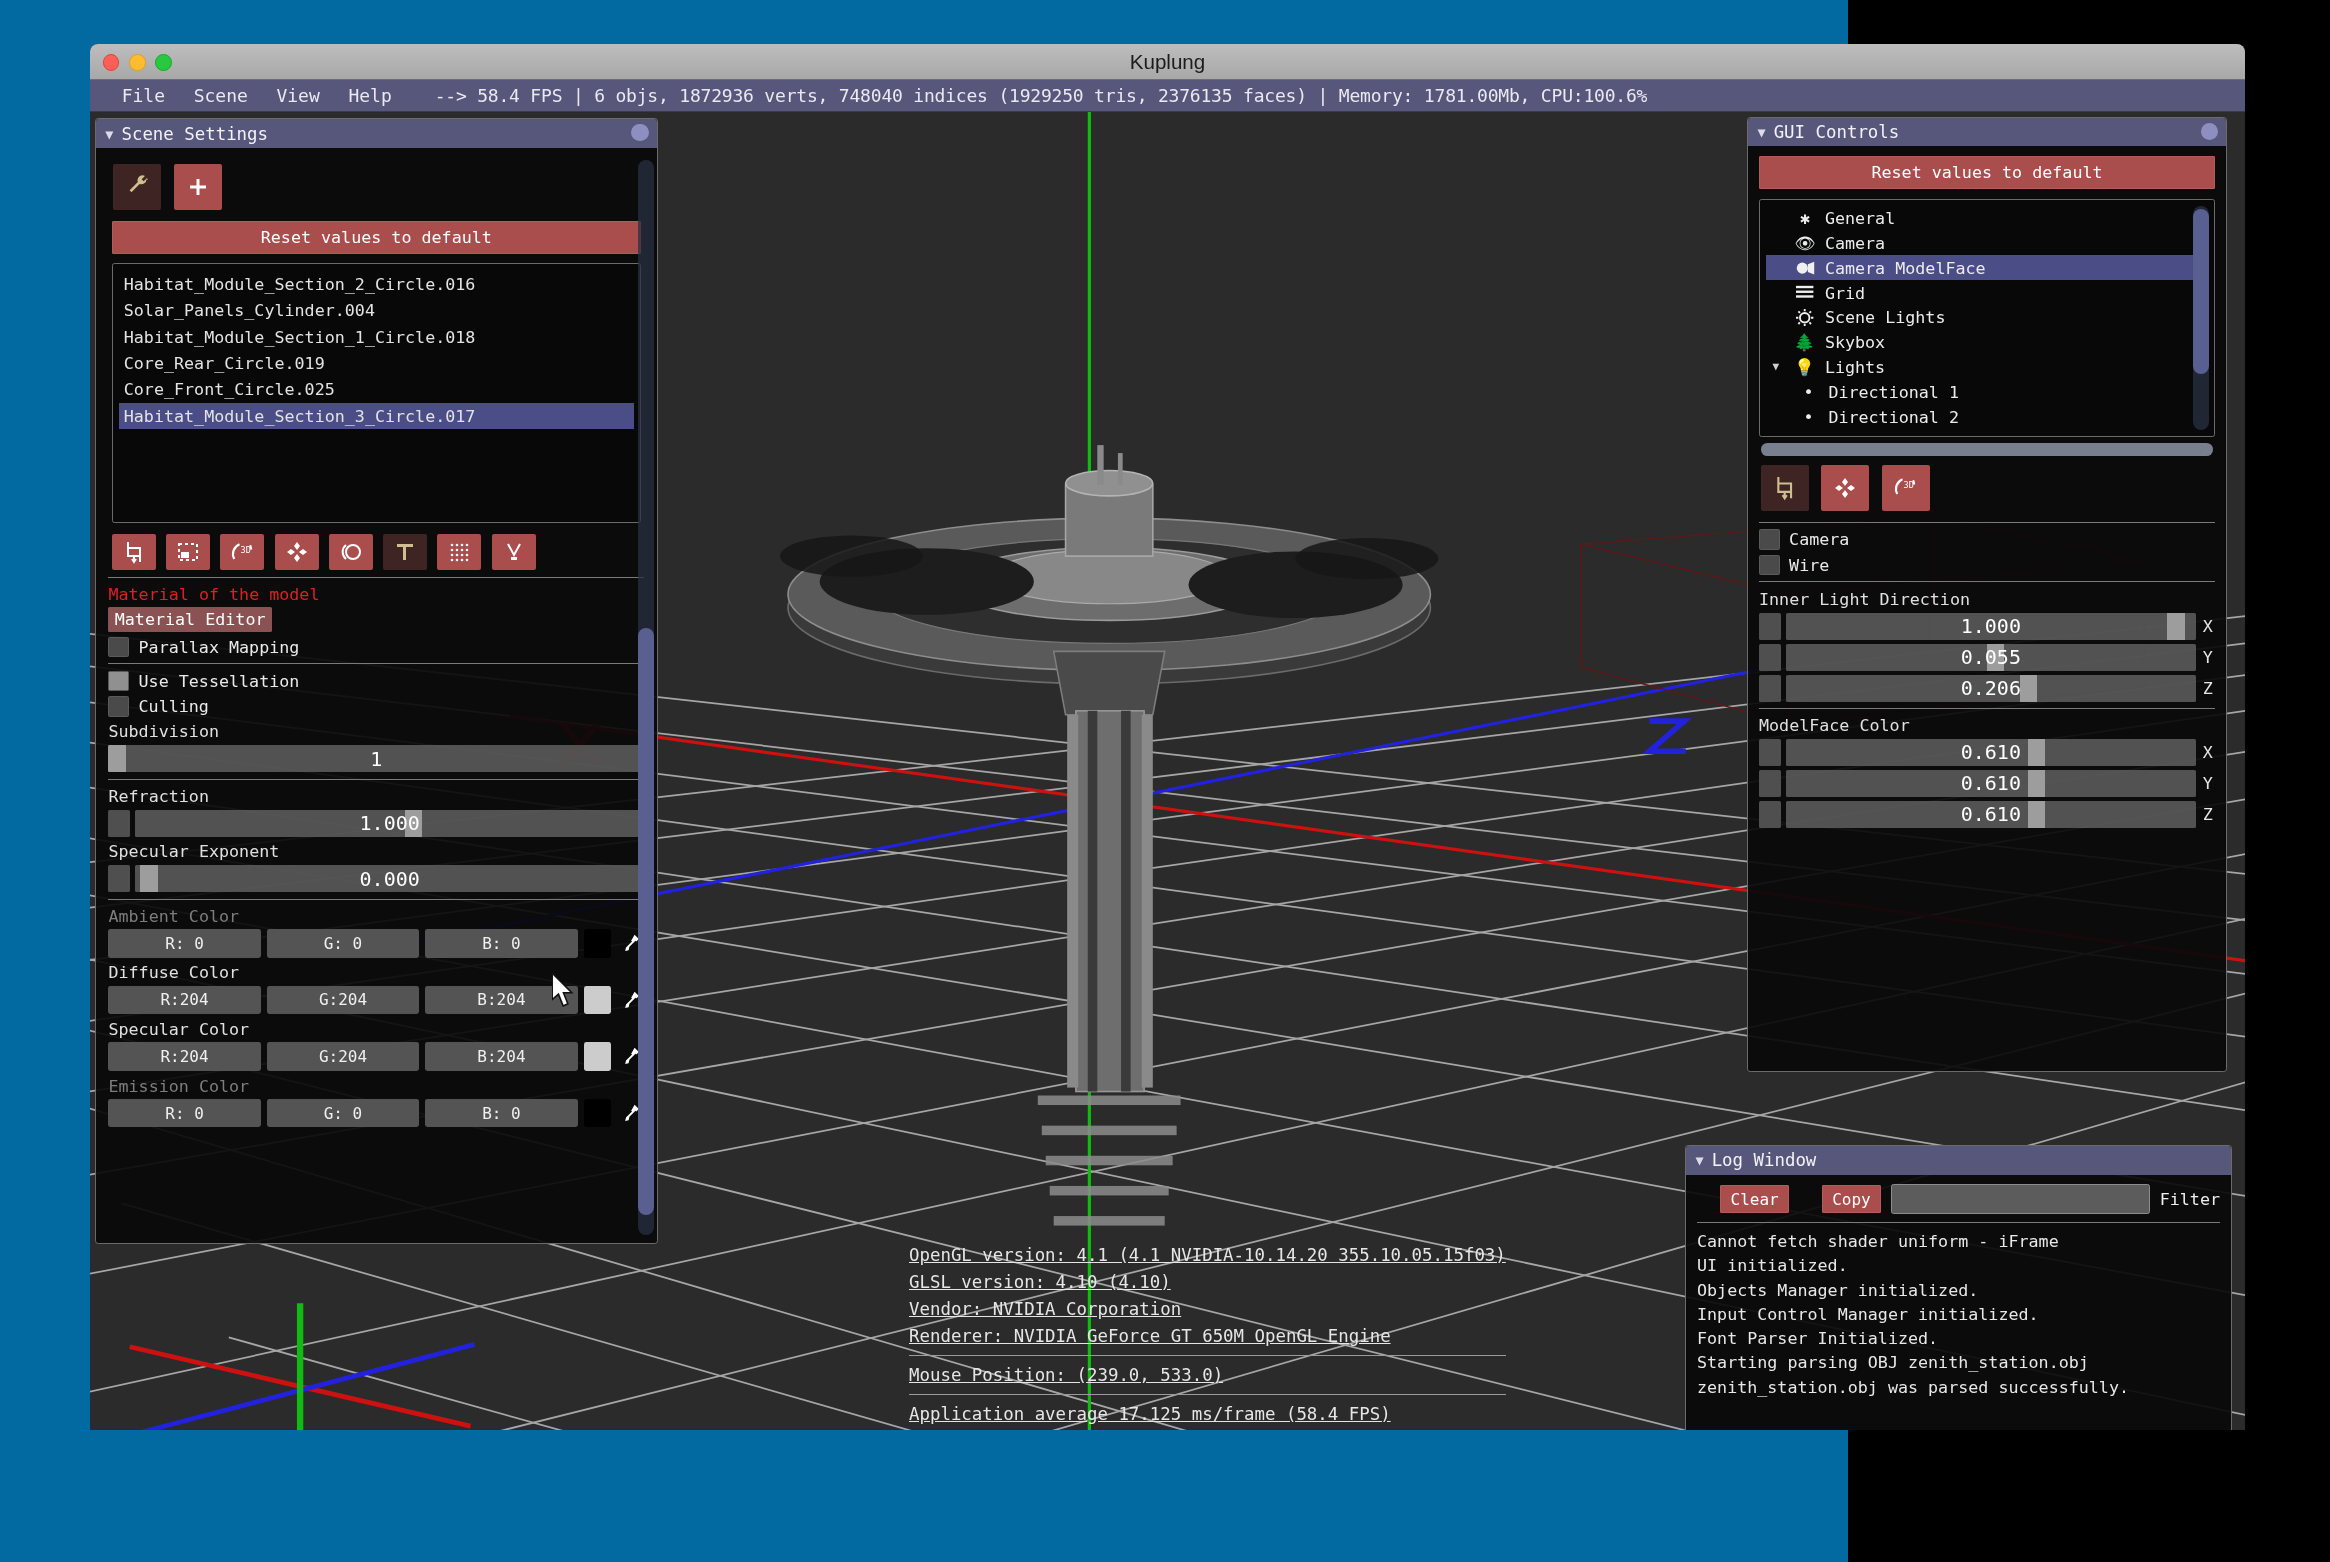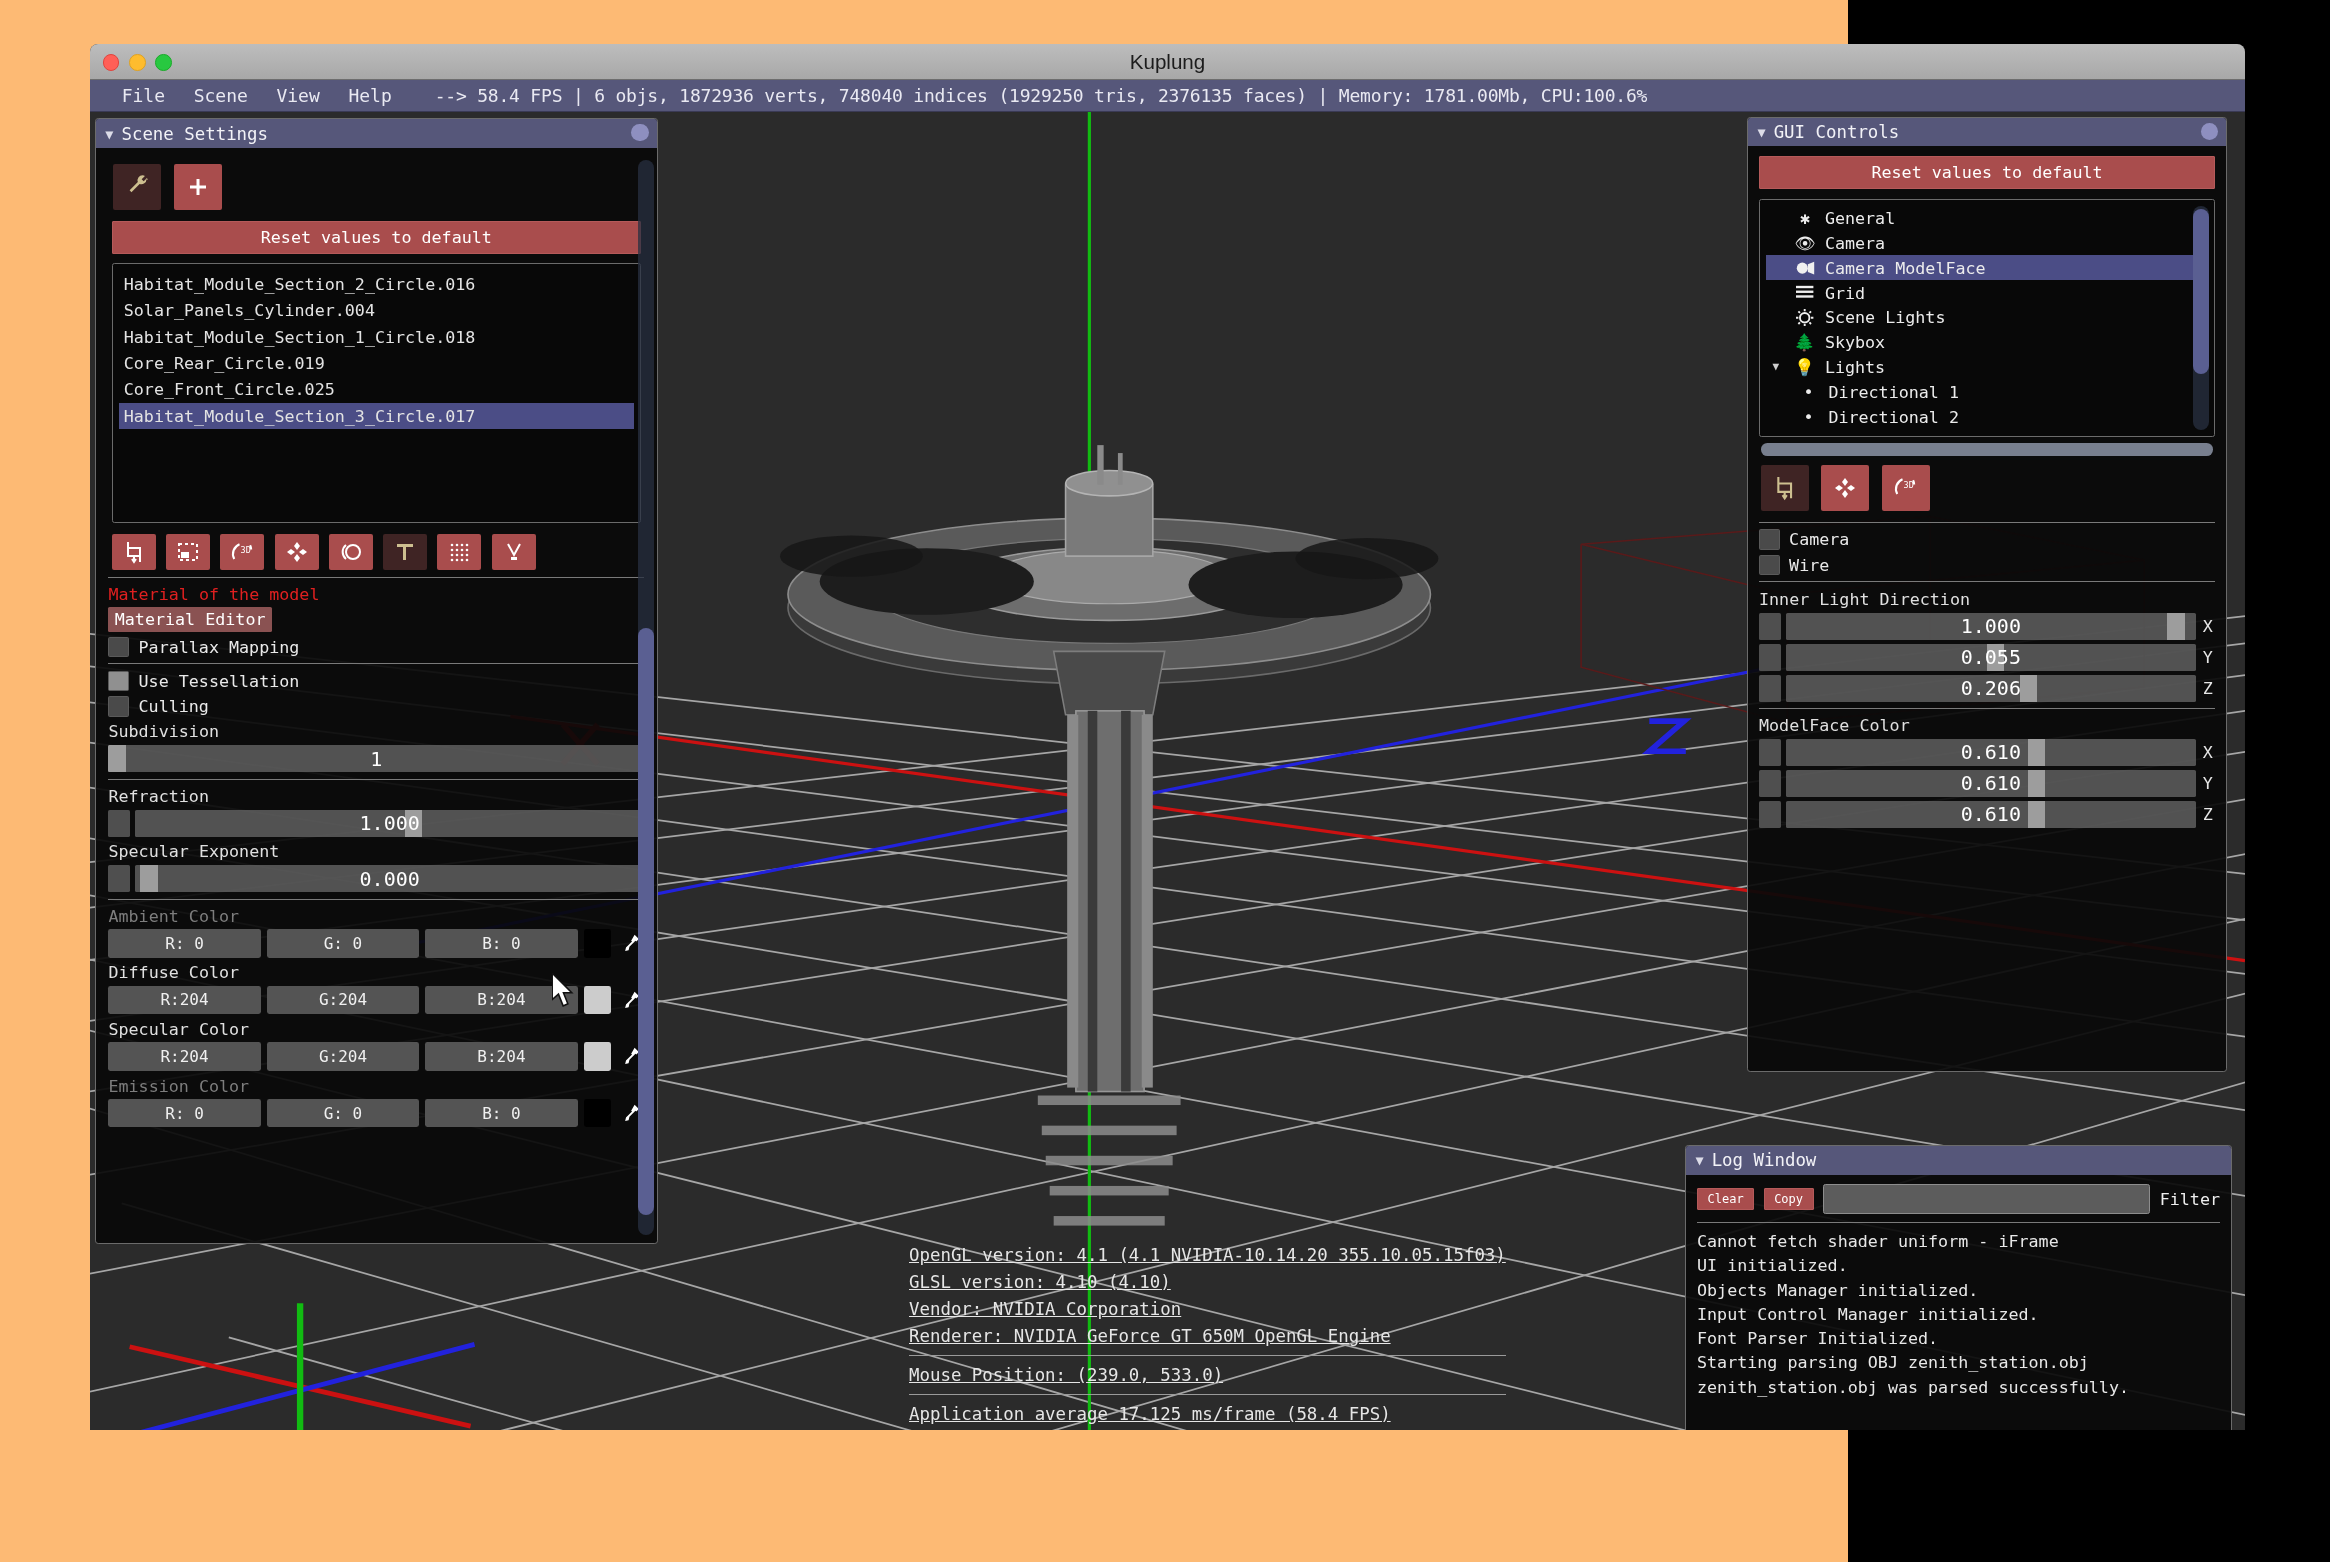--- a/index.html
+++ b/index.html
@@ -3,21 +3,21 @@
 <meta charset="utf-8">
 <style>
   * { box-sizing: border-box; }
   html, body {
     margin: 0; padding: 0;
     background: #000;
     width: 2330px; height: 1563px;
     overflow: hidden;
     font-family: "DejaVu Sans Mono", monospace;
   }
-  #root { position: relative; width: 1848px; height: 1563px; background:#fdba74; }
+  #root { position: relative; width: 1848px; height: 1563px; background:#0369a1; }
 
   
   .os-window {
     position: absolute; left: 90px; top: 44px;
     width: 2155px; height: 1386px;
     background: #2b2b2b;
     border-radius: 8px 8px 0 0;
     overflow: hidden;
   }
   .titlebar {
@@ -77,21 +77,21 @@
     width: 17.4px; height: 17.4px; border-radius:50%;
     background:#8e8fc0;
   }
   .panel-body { padding: 11px 12.7px; }
 
   .btn-red {
     background:#a94d4d; border:0.8px solid #b55a5a; color:#fff;
     font-size: 16.7px; text-align:center; padding: 5.6px 0;
     border-radius: 1px; cursor:pointer;
   }
-  .btn-red.small { padding: 3.2px 9.5px; font-size:12px; display:inline-block; }
+  .btn-red.small { padding: 3.2px 9.5px; font-size:16px; display:inline-block;margin-left:23px; }
 
   .icon-btn {
     width: 44px; height: 36px; background:#a94d4d; border-radius:2px;
     display:flex; align-items:center; justify-content:center;
     cursor:pointer;
   }
   .icon-btn.dark { background:#3f2424; }
   .icon-btn.lg { width: 48px; height: 46px; }
 
   .listbox {

